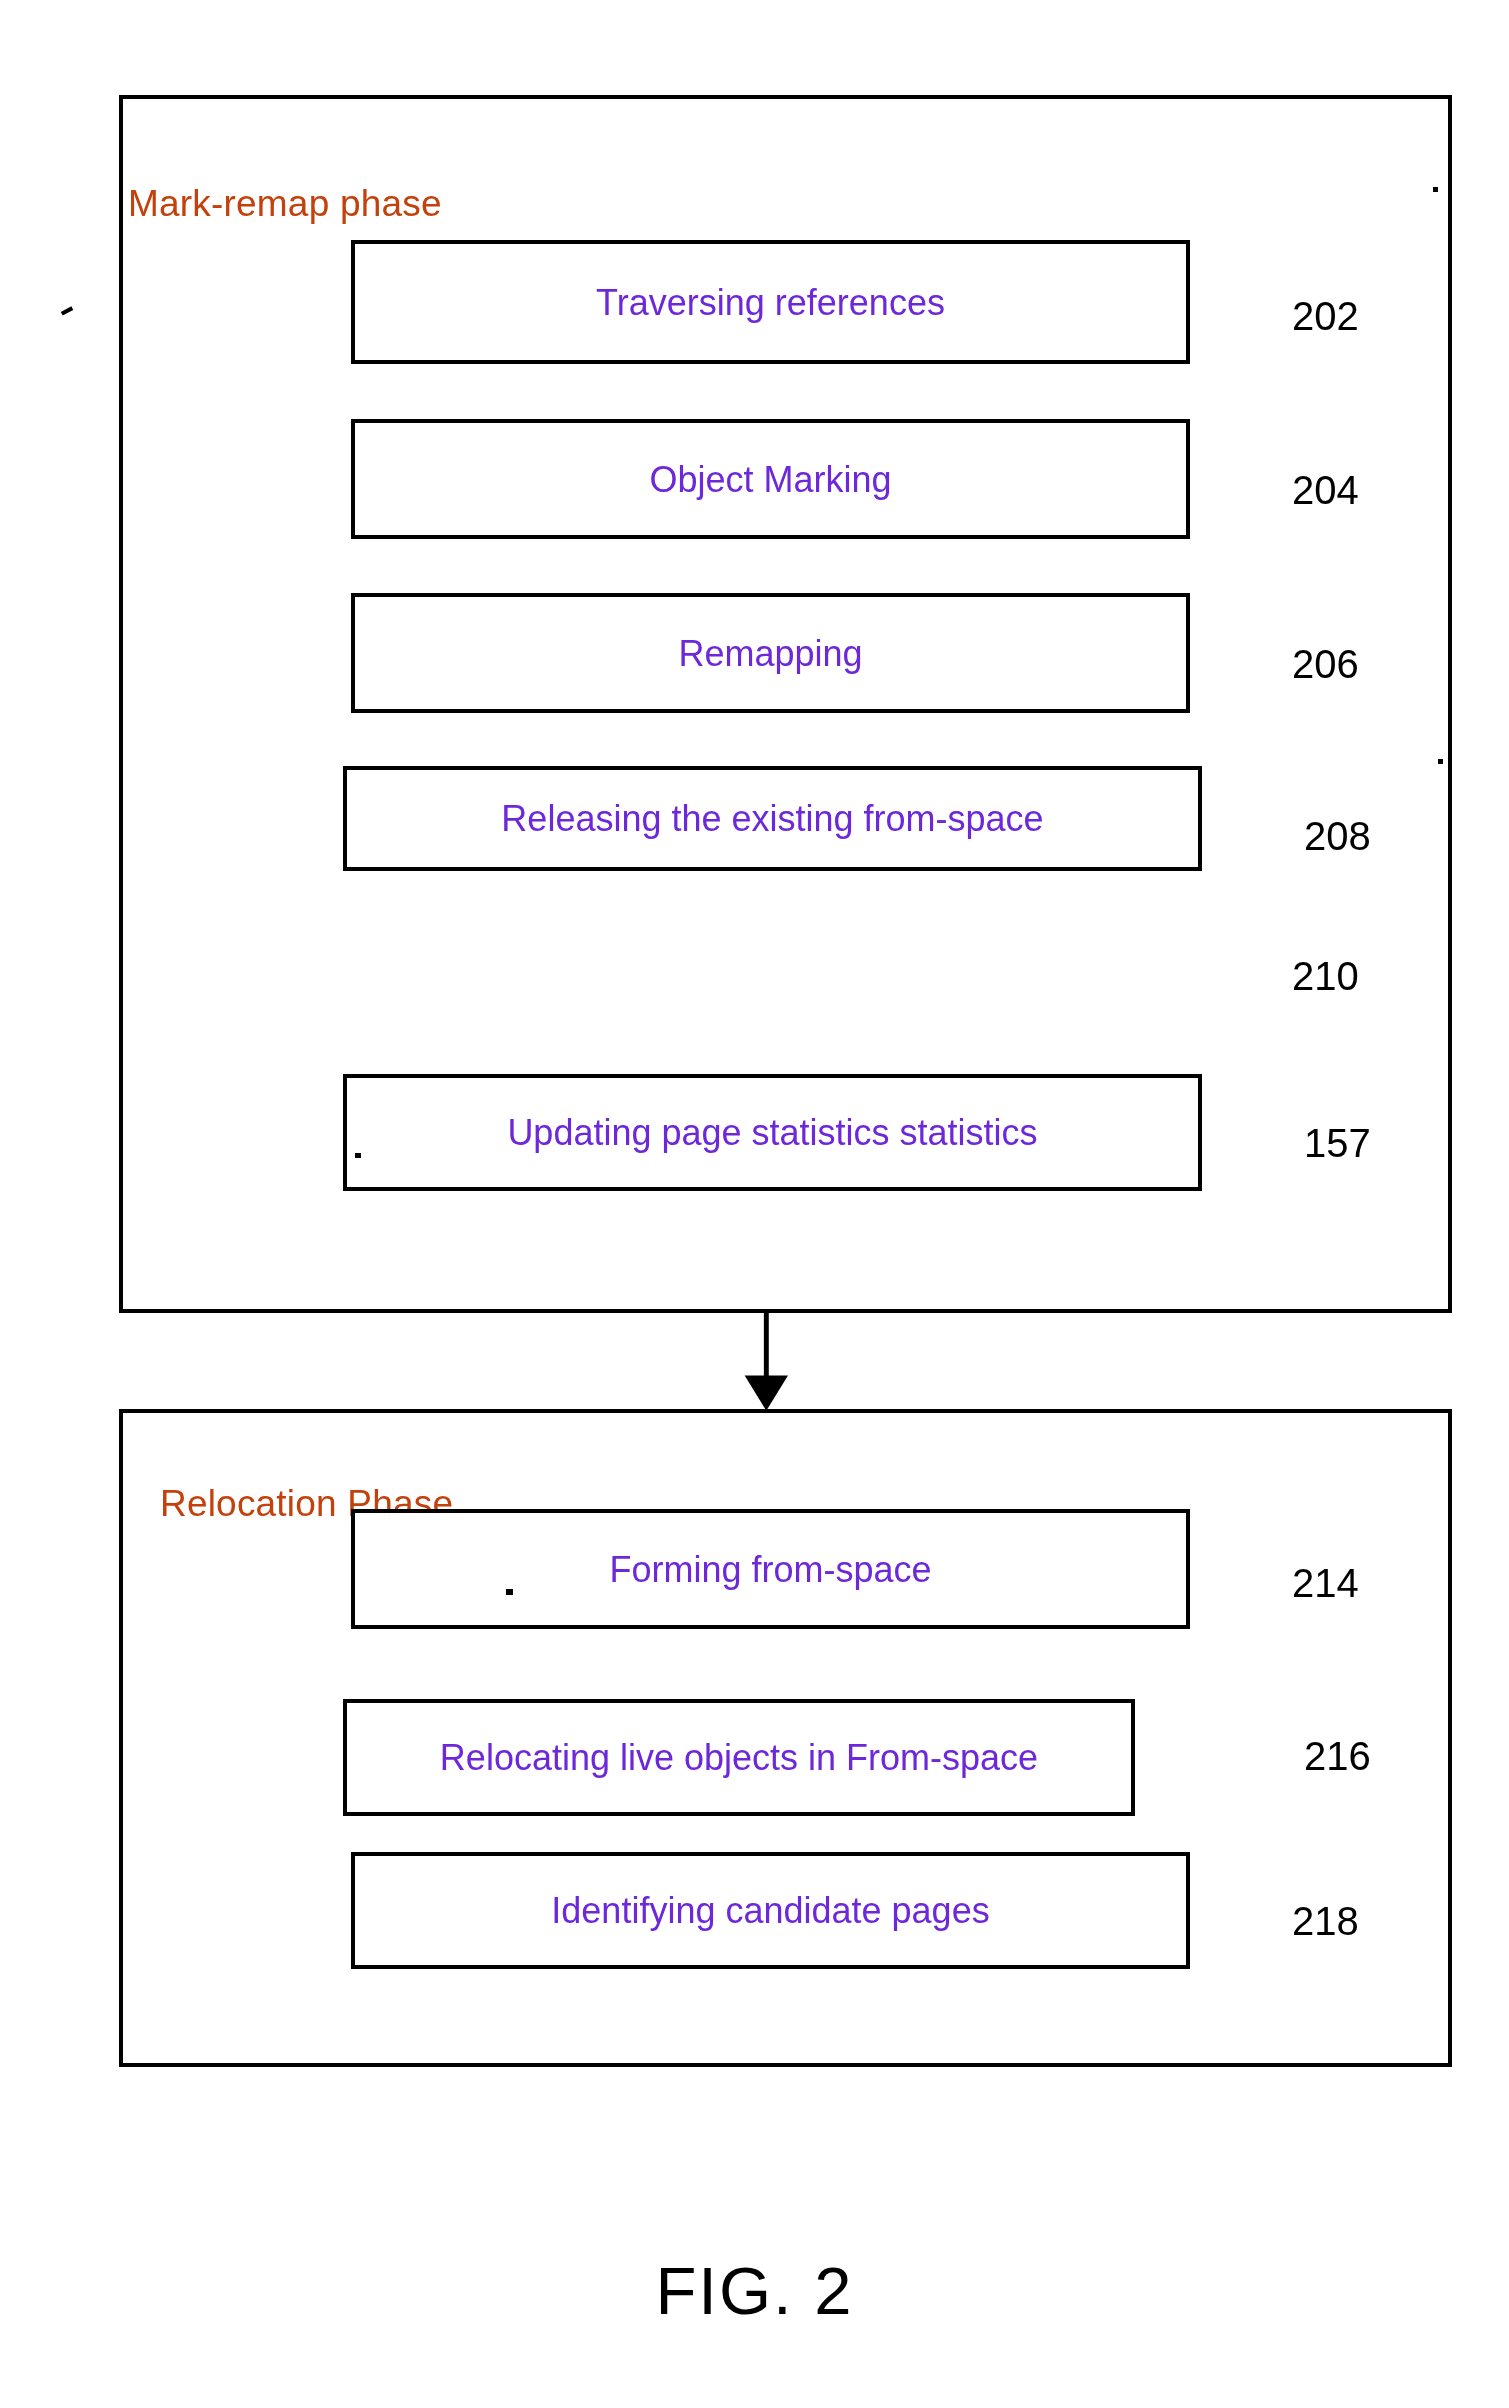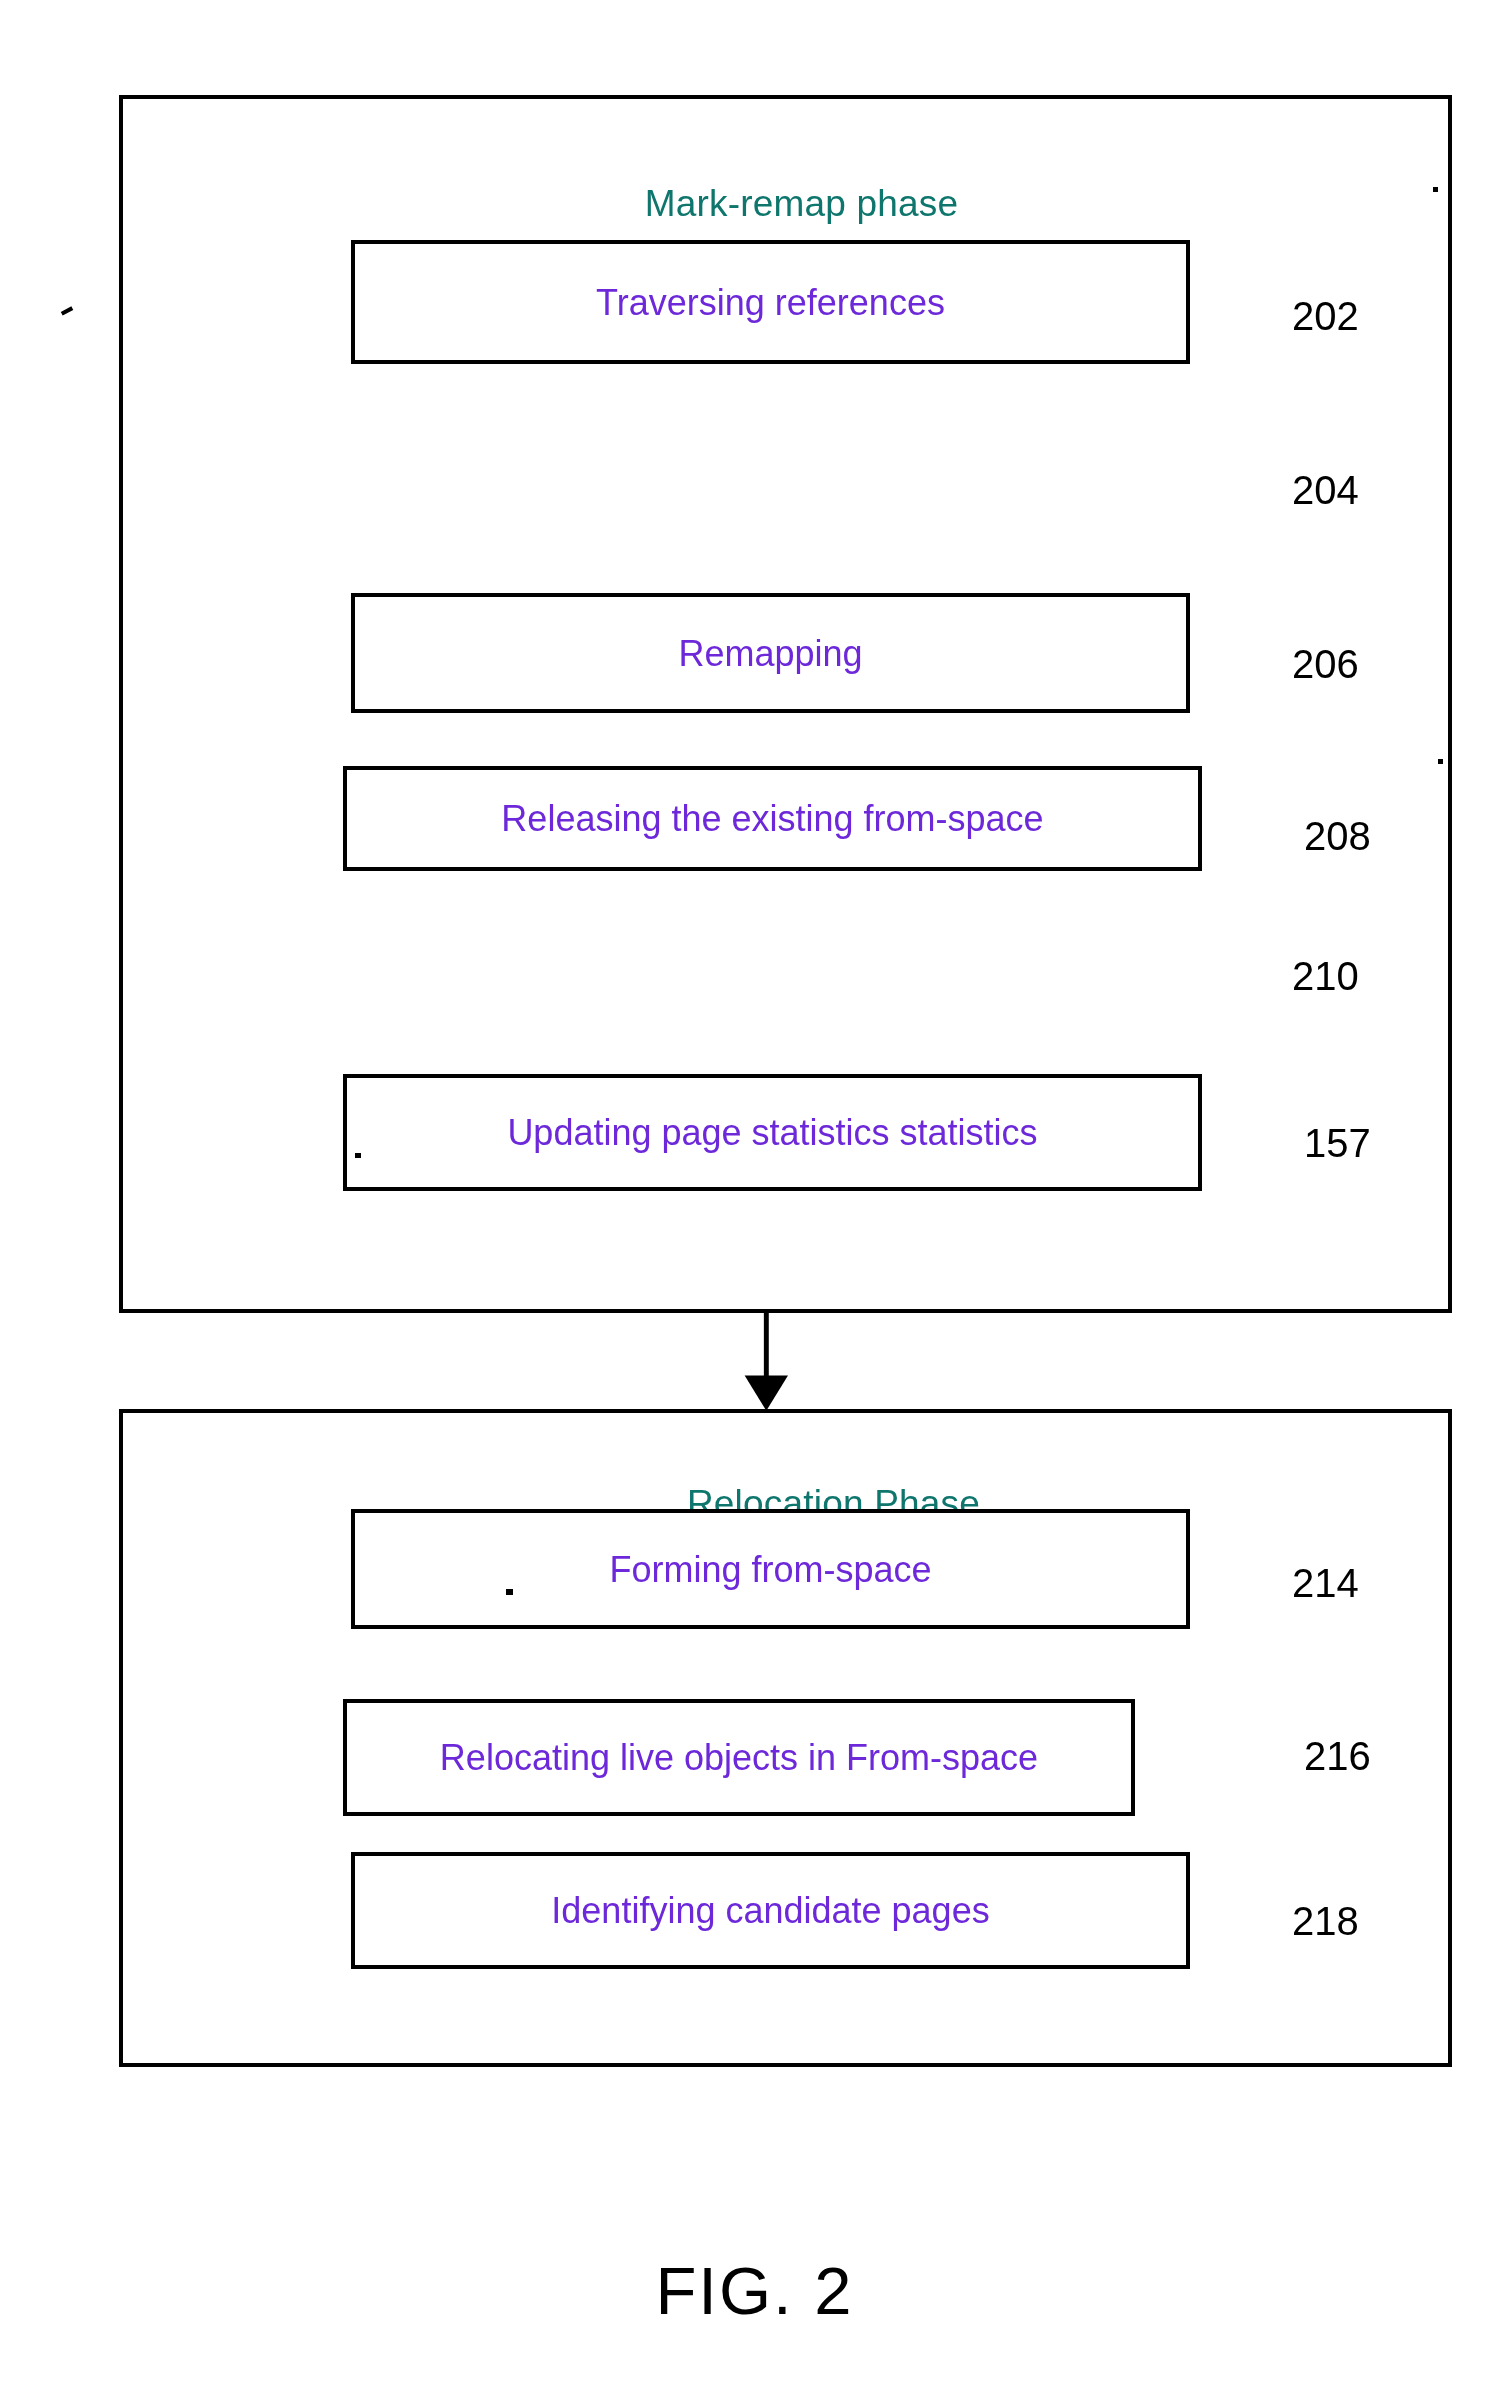--- a/index.html
+++ b/index.html
@@ -41,27 +41,26 @@
     height: 1218px;
   }
   #phase-relocation {
     left: 119px;
     top: 1409px;
     width: 1333px;
     height: 658px;
   }
   .phase-title {
     position: absolute;
-    left: 16px;
+    left: 5px;
     width: 100%;
-    text-align: center;
     font-size: 37px;
     line-height: 43px;
     letter-spacing: 0.2px;
-    color: #0f766e;
+    color: #c2410c;
     white-space: nowrap;
   }
   #phase-markremap .phase-title { top: 83px; }
   #phase-relocation .phase-title { top: 69px; padding-left: 32px; }
 
   
   .step-box {
     position: absolute;
     border: 4.9px solid #000000;
     box-sizing: border-box;
@@ -169,20 +168,23 @@
   </svg>
 
   <div class="phase-container" id="phase-markremap">
     <div class="phase-title">Mark-remap phase</div>
   </div>
 
   <div class="step-box" id="step-202" style="left:351px; top:240px; width:839px; height:124px;">
     <span class="step-label">Traversing references</span>
   </div>
 
+  <div class="step-box" id="step-204" style="left:351px; top:419px; width:839px; height:120px;">
+    <span class="step-label">Object Marking</span>
+  </div>
 
   <div class="step-box" id="step-206" style="left:351px; top:593px; width:839px; height:120px;">
     <span class="step-label">Remapping</span>
   </div>
 
   <div class="step-box" id="step-208" style="left:343px; top:766px; width:859px; height:105px;">
     <span class="step-label">Releasing the existing from-space</span>
   </div>
 
 

